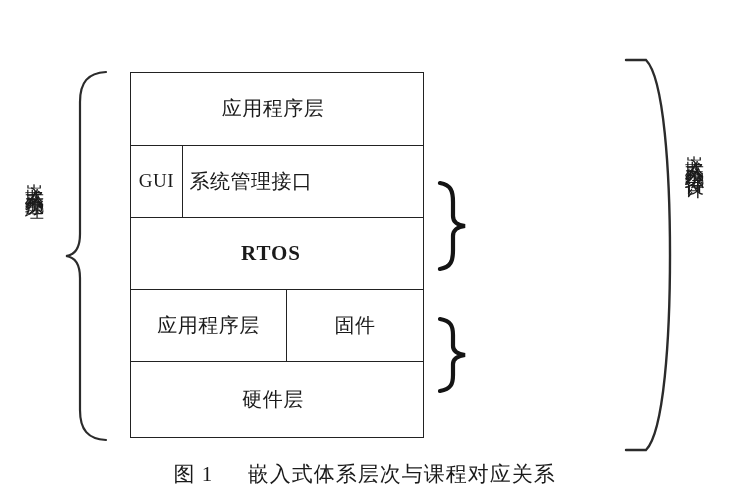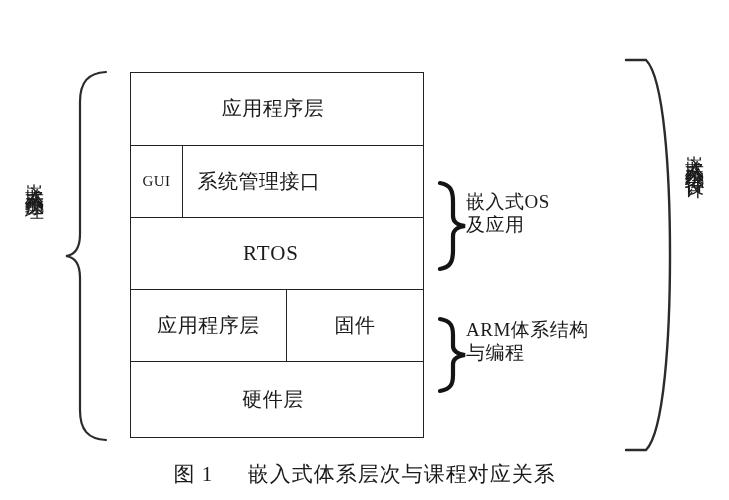--- a/index.html
+++ b/index.html
@@ -51,29 +51,30 @@
   .cell:last-child { border-right: none; }
 
   .row-app   { height: 73px; }
   .row-mid   { height: 73px; }
   .row-rtos  { height: 72px; }
   .row-bsp   { height: 73px; }
   .row-hw    { height: 75px; }
 
   .cell-full { width: 100%; }
   .cell-fs   { width: 106px; }
-  .cell-gui  { width: 52px; font-size: 15px; font-family: "Liberation Serif", serif; }
-  .cell-smi  { width: 136px; margin-left: 8px; }
+  .cell-gui  { width: 52px; font-size: 19px; font-family: "Liberation Serif", serif; }
+  .cell-smi  { width: 136px; }
   .cell-bsp  { width: 157px; }
   .cell-fw   { width: 137px; text-align: right; }
 
   .rtos-label {
     font-size: 21px;
     letter-spacing: 1px;
     transform: translateX(-6px);
+    font-weight: bold;
   }
   .hw-label { transform: translateX(-4px); }
   .app-label { transform: translateX(-4px); }
 
   
   #left-brace {
     position: absolute;
     left: 62px;
     top: 66px;
     width: 48px;
@@ -174,33 +175,25 @@
         <span class="hw-label">硬件层</span>
       </div>
     </div>
 
   </div>
 
   <svg class="small-brace" id="brace-os" viewBox="0 0 34 92" preserveAspectRatio="none" aria-hidden="true">
     <path d="M4 3 C 15 5, 17 11, 17 22 L 17 36 C 17 43, 22 45, 29 46
              C 22 47, 17 49, 17 56 L 17 70 C 17 81, 15 87, 4 89" fill="none" stroke="#141414" stroke-width="4.2" stroke-linecap="round"></path>
   </svg>
-  <div class="annot" id="annot-os">
-    <div>嵌入式OS</div>
-    <div>及应用</div>
-  </div>
 
   <svg class="small-brace" id="brace-arm" viewBox="0 0 34 78" preserveAspectRatio="none" aria-hidden="true">
     <path d="M4 3 C 15 5, 17 10, 17 19 L 17 30 C 17 36, 22 38, 29 39
              C 22 40, 17 42, 17 48 L 17 59 C 17 68, 15 73, 4 75" fill="none" stroke="#141414" stroke-width="4.2" stroke-linecap="round"></path>
   </svg>
-  <div class="annot" id="annot-arm">
-    <div>ARM体系结构</div>
-    <div>与编程</div>
-  </div>
 
   <svg id="right-curve" viewBox="0 0 58 406" preserveAspectRatio="none" aria-hidden="true">
     <path d="M6 8 L 26 8 C 44 26, 50 120, 50 203 C 50 286, 44 380, 26 398 L 6 398" fill="none" stroke="#2b2b2b" stroke-width="2.4" stroke-linecap="round"></path>
   </svg>
 
   <div class="vlabel" id="right-label">嵌入式系统综合设计</div>
 
   <div id="caption">
     <span class="cap-num">图 1</span>
     <span class="cap-gap"></span>

